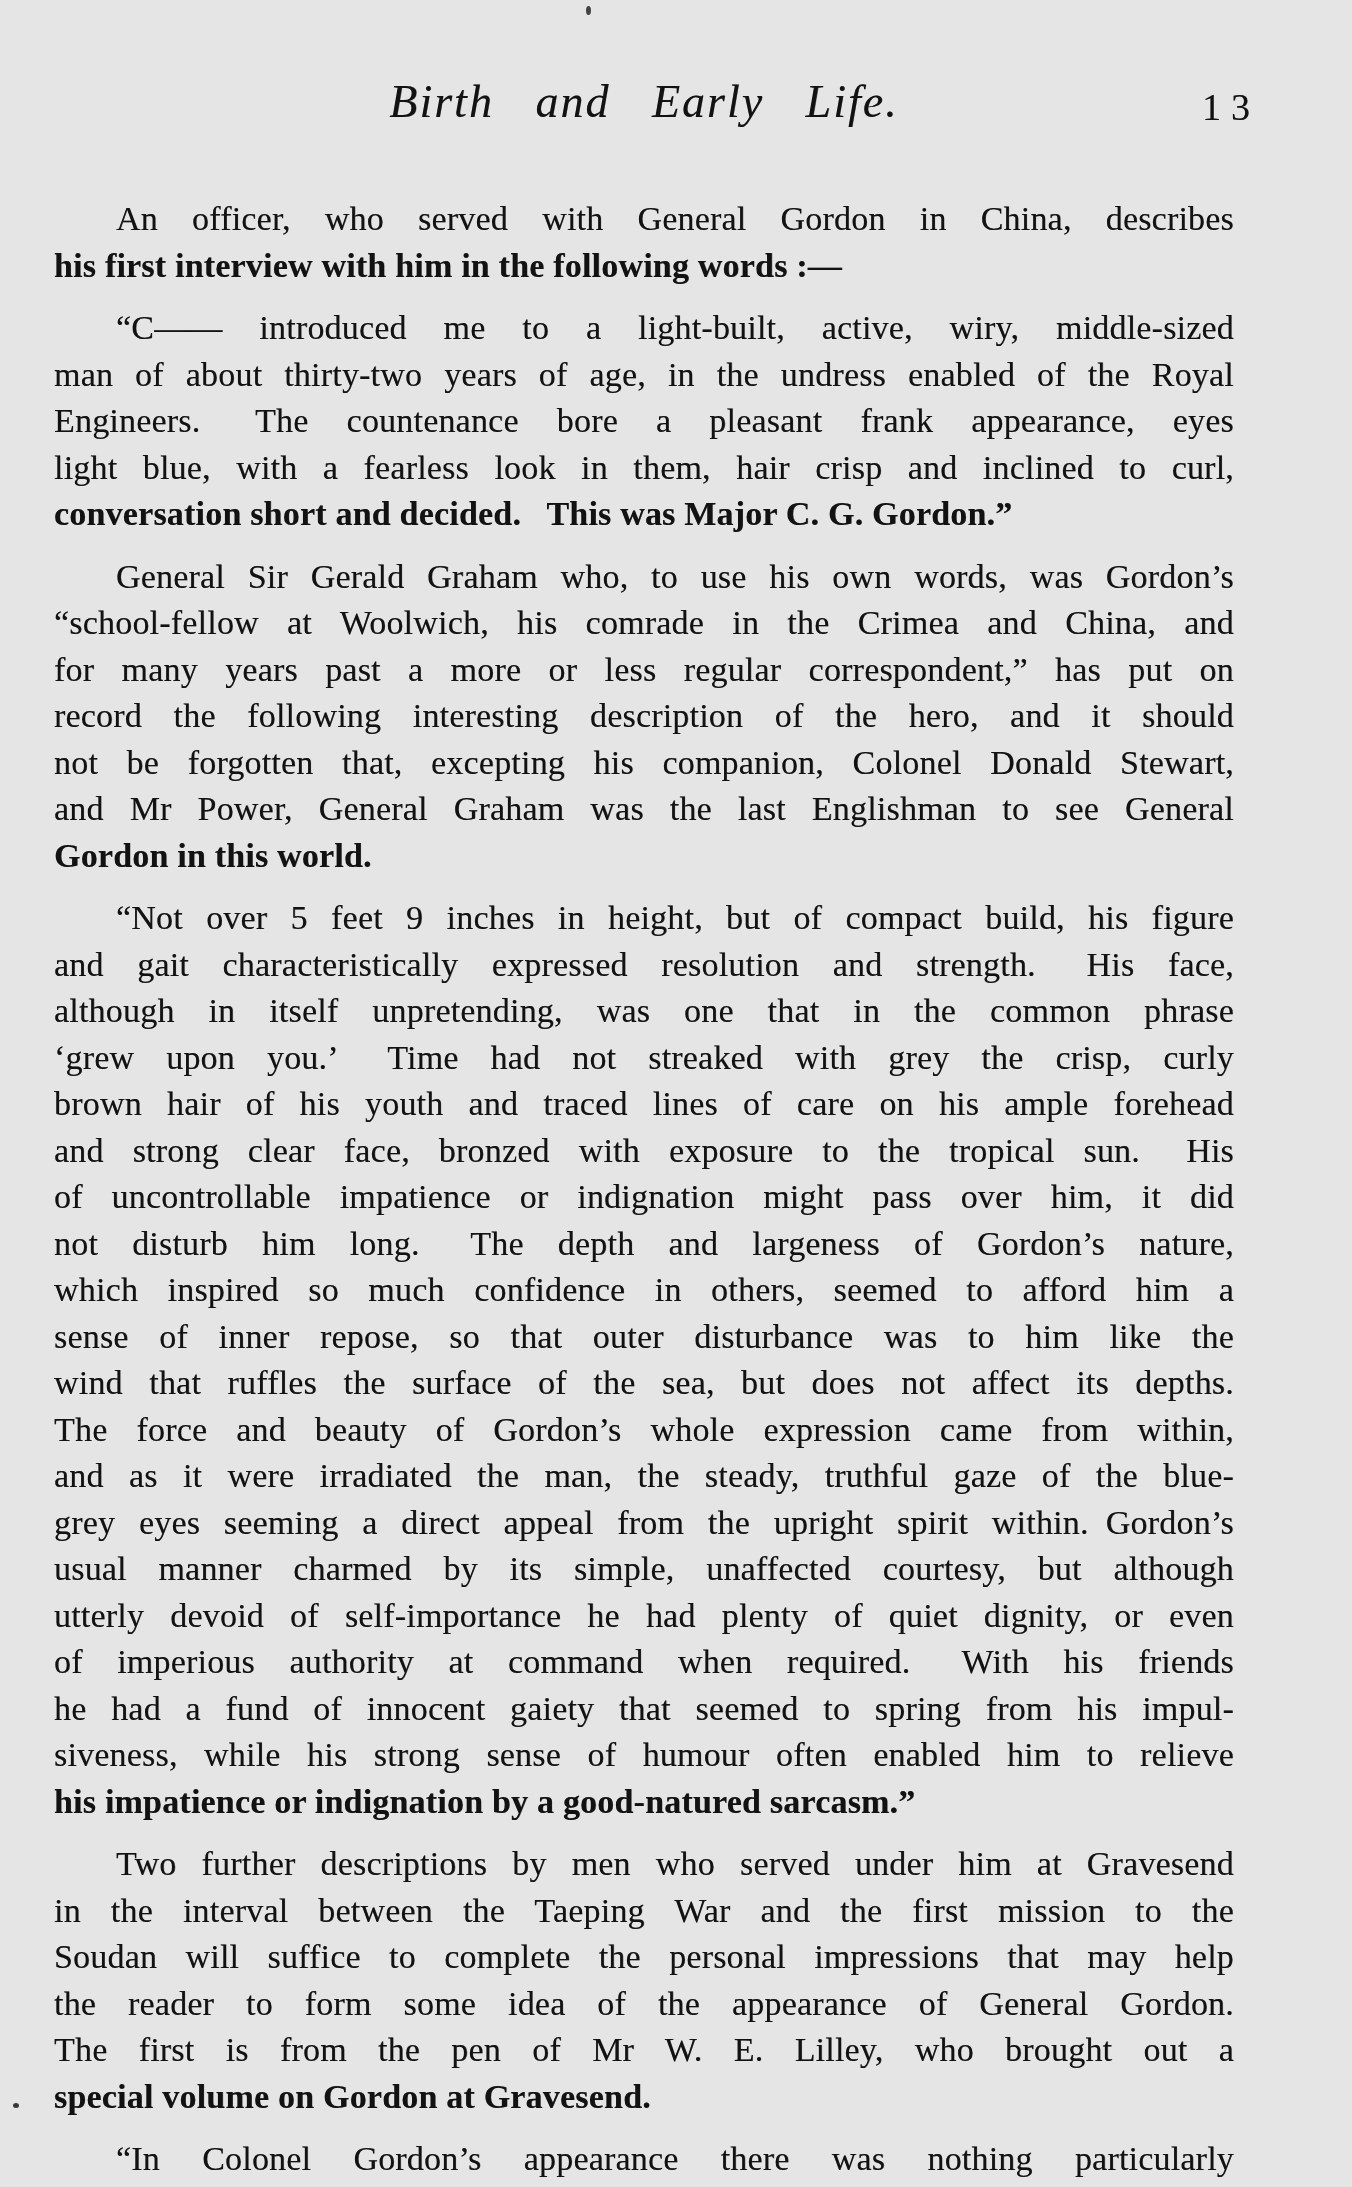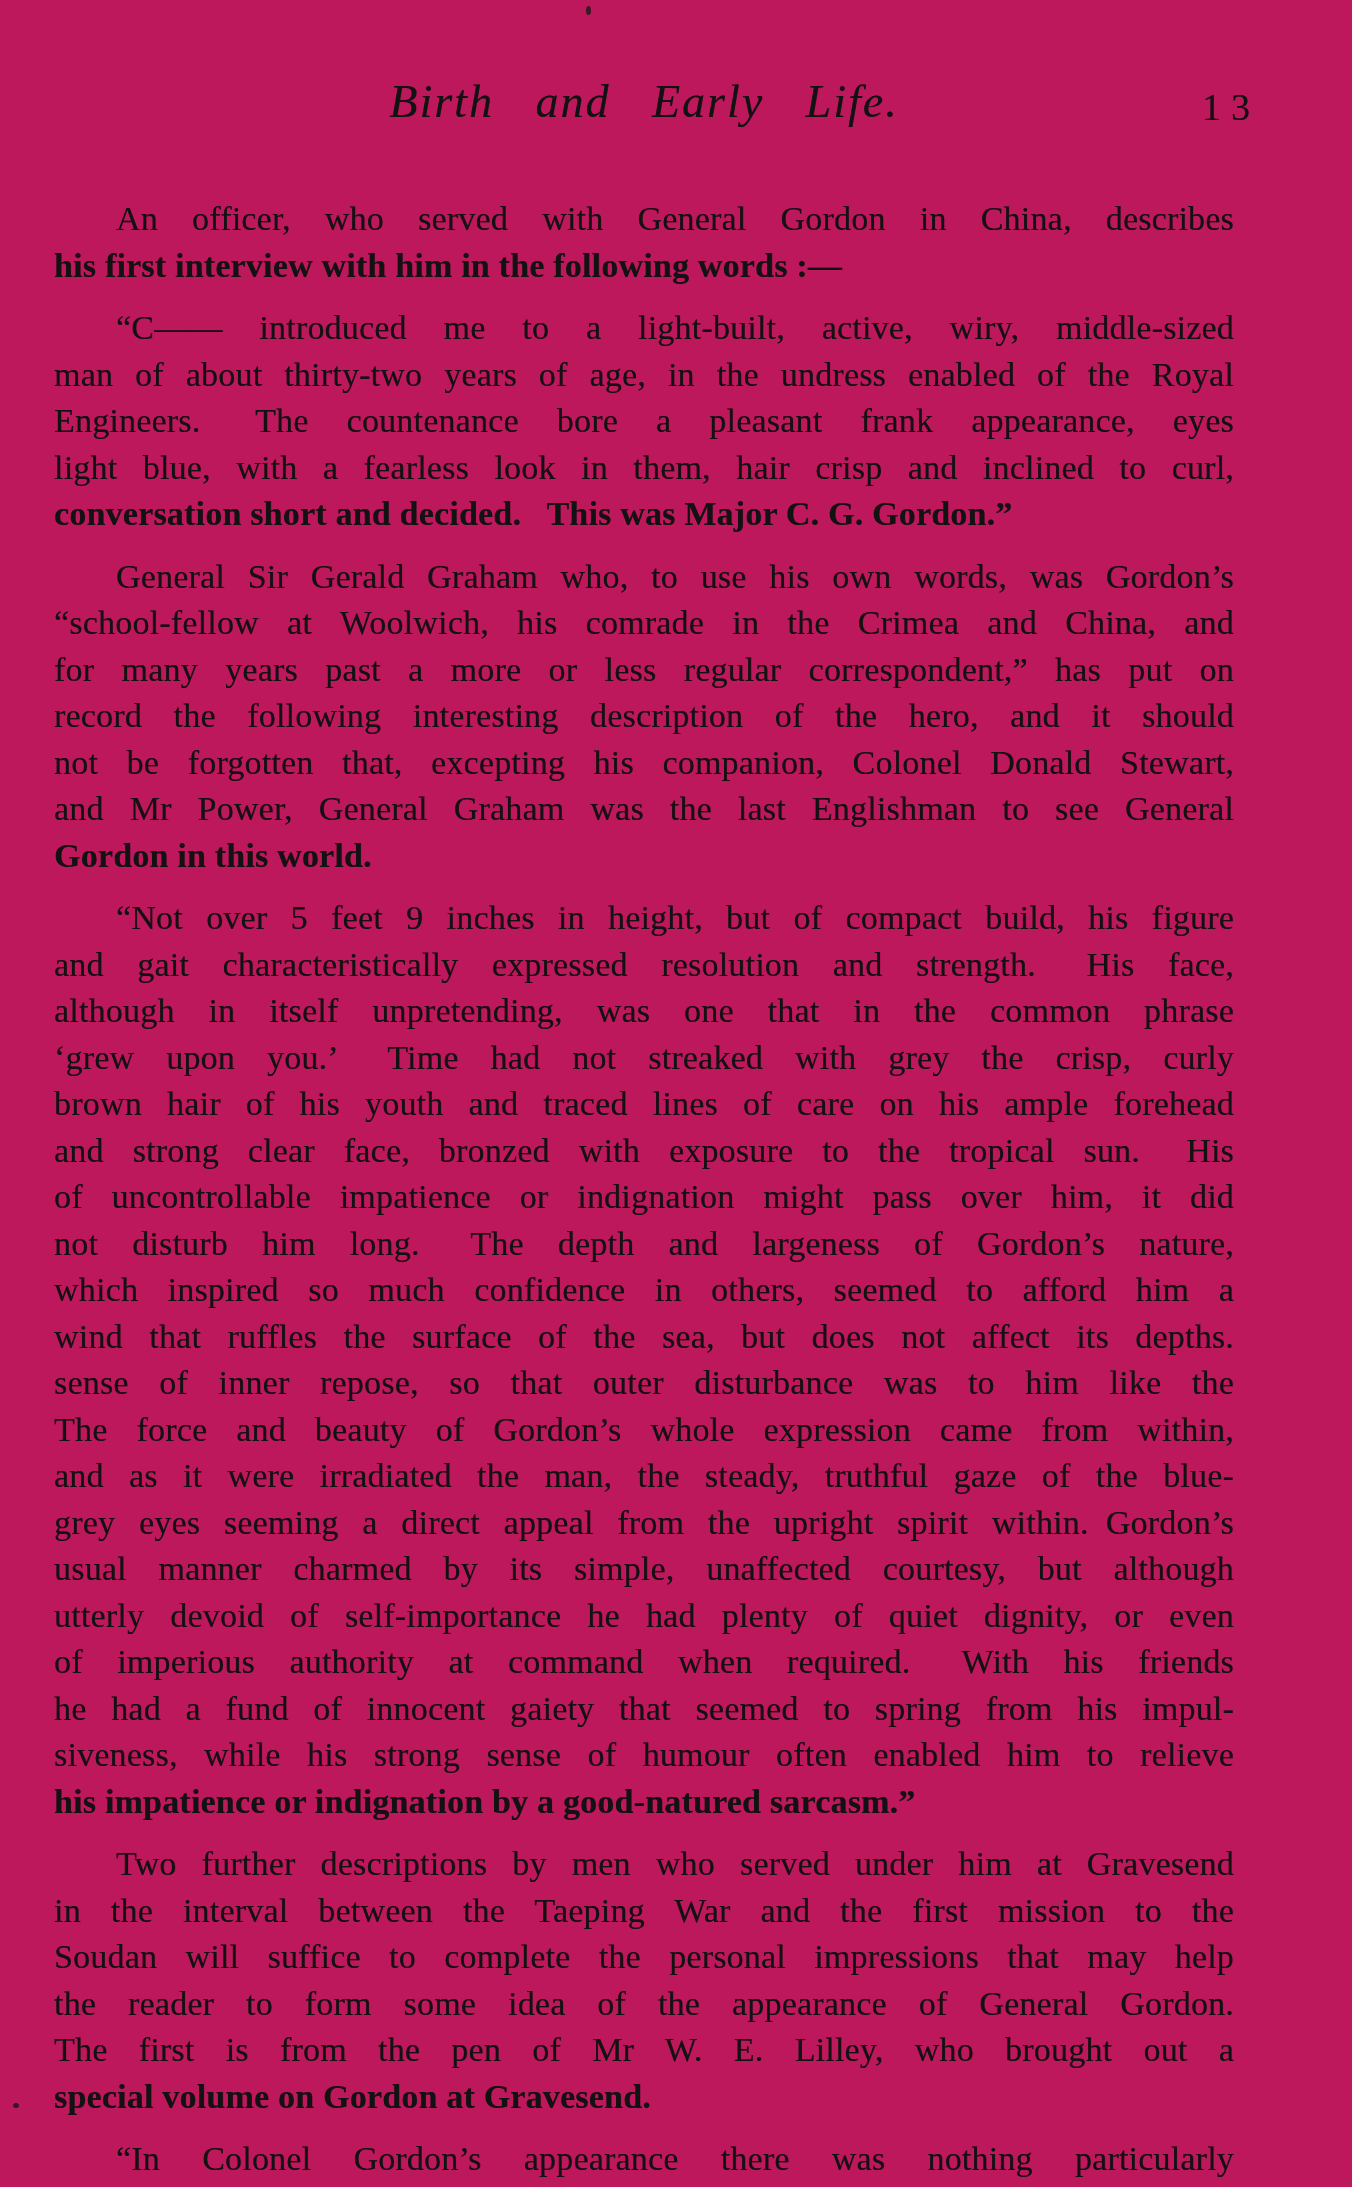--- a/index.html
+++ b/index.html
@@ -4,21 +4,21 @@
 <style>
   html, body {
     margin: 0;
     padding: 0;
     background: #ffffff;
   }
   .page {
     position: relative;
     width: 1352px;
     height: 2187px;
-    background: #be185d;
+    background: #e5e5e5;
     overflow: hidden;
     font-family: "Liberation Serif", serif;
     color: #121212;
     text-shadow: 0.3px 0.2px 0 rgba(0,0,0,0.45);
   }
   .header {
     position: absolute;
     top: 74px;
     left: 38px;
     width: 1212px;
@@ -112,22 +112,22 @@
       <div class="para">
         <div class="line p-first">“Not over 5 feet 9 inches in height, but of compact build, his figure</div>
         <div class="line">and gait characteristically expressed resolution and strength.  His face,</div>
         <div class="line">although in itself unpretending, was one that in the common phrase</div>
         <div class="line">‘grew upon you.’  Time had not streaked with grey the crisp, curly</div>
         <div class="line">brown hair of his youth and traced lines of care on his ample forehead</div>
         <div class="line">and strong clear face, bronzed with exposure to the tropical sun.  His</div>
         <div class="line">of uncontrollable impatience or indignation might pass over him, it did</div>
         <div class="line">not disturb him long.  The depth and largeness of Gordon’s nature,</div>
         <div class="line">which inspired so much confidence in others, seemed to afford him a</div>
+        <div class="line">sense of inner repose, so that outer disturbance was to him like the</div>
         <div class="line">wind that ruffles the surface of the sea, but does not affect its depths.</div>
-        <div class="line">sense of inner repose, so that outer disturbance was to him like the</div>
         <div class="line">The force and beauty of Gordon’s whole expression came from within,</div>
         <div class="line">and as it were irradiated the man, the steady, truthful gaze of the blue-</div>
         <div class="line">grey eyes seeming a direct appeal from the upright spirit within. Gordon’s</div>
         <div class="line">usual manner charmed by its simple, unaffected courtesy, but although</div>
         <div class="line">utterly devoid of self-importance he had plenty of quiet dignity, or even</div>
         <div class="line">of imperious authority at command when required.  With his friends</div>
         <div class="line">he had a fund of innocent gaiety that seemed to spring from his impul-</div>
         <div class="line">siveness, while his strong sense of humour often enabled him to relieve</div>
         <div class="line endline">his impatience or indignation by a good-natured sarcasm.”</div>
       </div>

